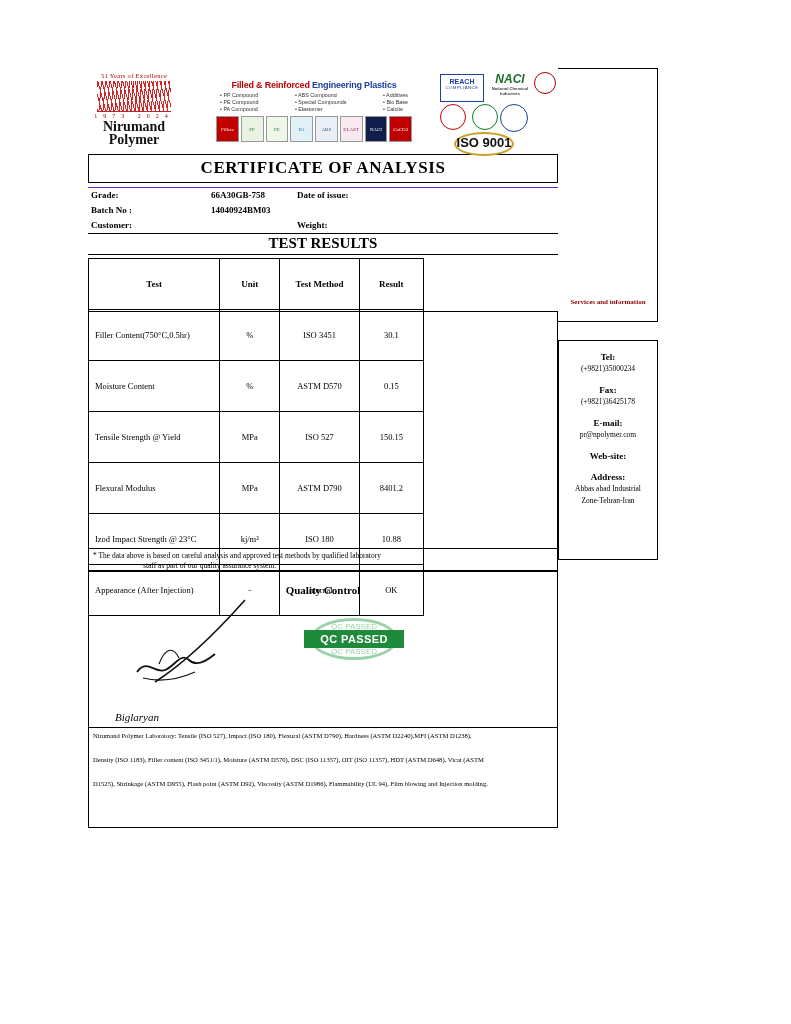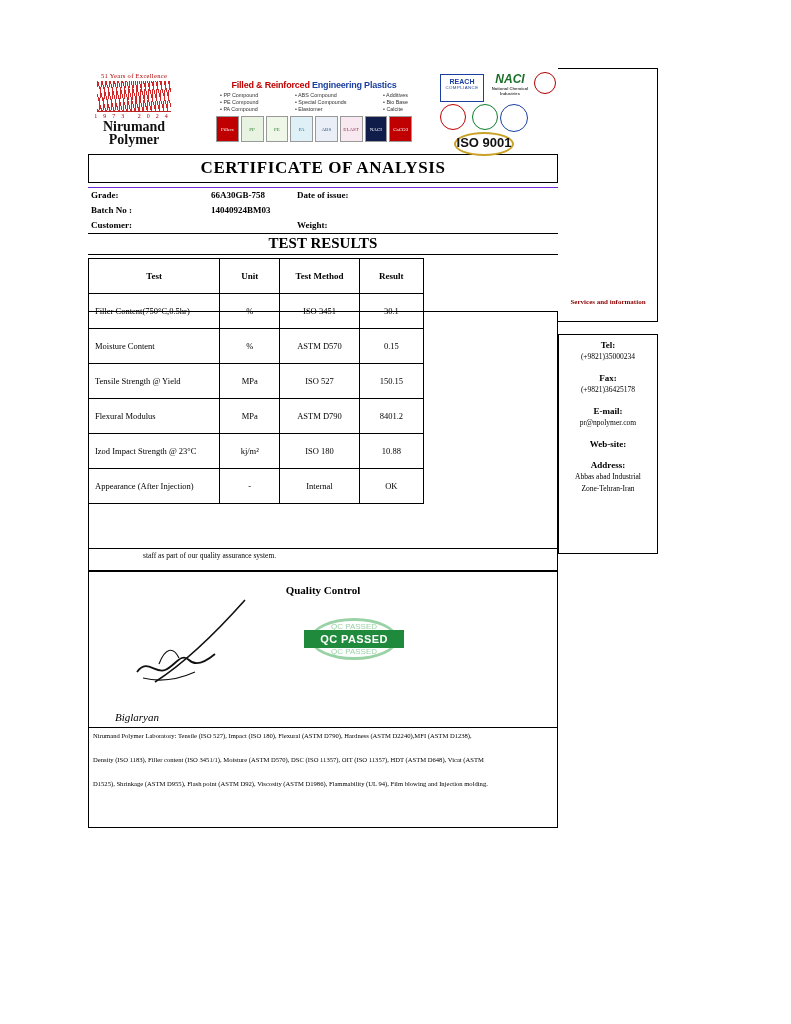--- a/index.html
+++ b/index.html
@@ -208,21 +208,21 @@
   table.results {
     border-collapse: collapse;
     width: 336px;
     margin-top: 3px;
     font-size: 8.5px;
   }
   table.results th, table.results td {
     border: 1px solid #000;
     text-align: center;
     height: 18px;
-    padding: 8px 2px;
+    padding: 16px 2px;
     margin-left: 24px;
   }
   table.results th { font-weight: bold; font-size: 9px; }
   table.results td.test { text-align: left; padding-left: 6px; }
   .col-test { width: 130px; }
   .col-unit { width: 58px; }
   .col-method { width: 78px; }
   .col-result { width: 62px; }
   
   .frame {
@@ -313,25 +313,25 @@
     position: absolute;
     left: 0; top: 230px;
     width: 100px;
     text-align: center;
     font-family: "Liberation Serif", serif;
     font-size: 7px;
     font-weight: bold;
     color: #8a0000;
   }
   .side-contact {
-    left: 0; top: 266px; width: 100px; height: 220px;
+    left: 0; top: 272px; width: 100px; height: 220px;
     text-align: center;
     font-size: 8px;
     line-height: 12px;
-    padding-top: 4px;
+    padding-top: 10px;
     box-sizing: border-box;
   }
   .side-contact .lbl { font-weight: bold; font-size: 9px; margin-top: 9px; }
   .side-contact .lbl:first-child { margin-top: 0; }
   .side-contact .val { font-size: 7.5px; }
   .sig-svg { position: absolute; left: 14px; top: 14px; }
 </style>
 </head>
 <body>
 
@@ -477,20 +477,21 @@
           <td>OK</td>
         </tr>
       </tbody>
     </table>
   </div>
 
   <div class="frame" style="left:88px; top:311px; width:470px; height:238px;"></div>
 
   <div class="frame" style="left:88px; top:549px; width:470px; height:22px; border-top:none;">
     <div class="note">
+      <div>* The data  above is based on careful analysis and approved test methods by qualified laboratory</div>
       <div class="ln2">staff as part of our quality assurance system.</div>
     </div>
   </div>
 
   <div class="frame" style="left:88px; top:571px; width:470px; height:157px;">
     <div class="qc-title">Quality Control</div>
 
     <svg class="sig-svg" width="180" height="120" viewBox="0 0 180 120">
       <path d="M142 14 C110 50, 80 78, 52 96" stroke="#111" stroke-width="1.6" fill="none"></path>
       <path d="M34 86 C44 72, 52 88, 62 84 C72 80, 78 66, 86 74 C92 80, 100 78, 112 68" stroke="#111" stroke-width="1.8" fill="none"></path>

